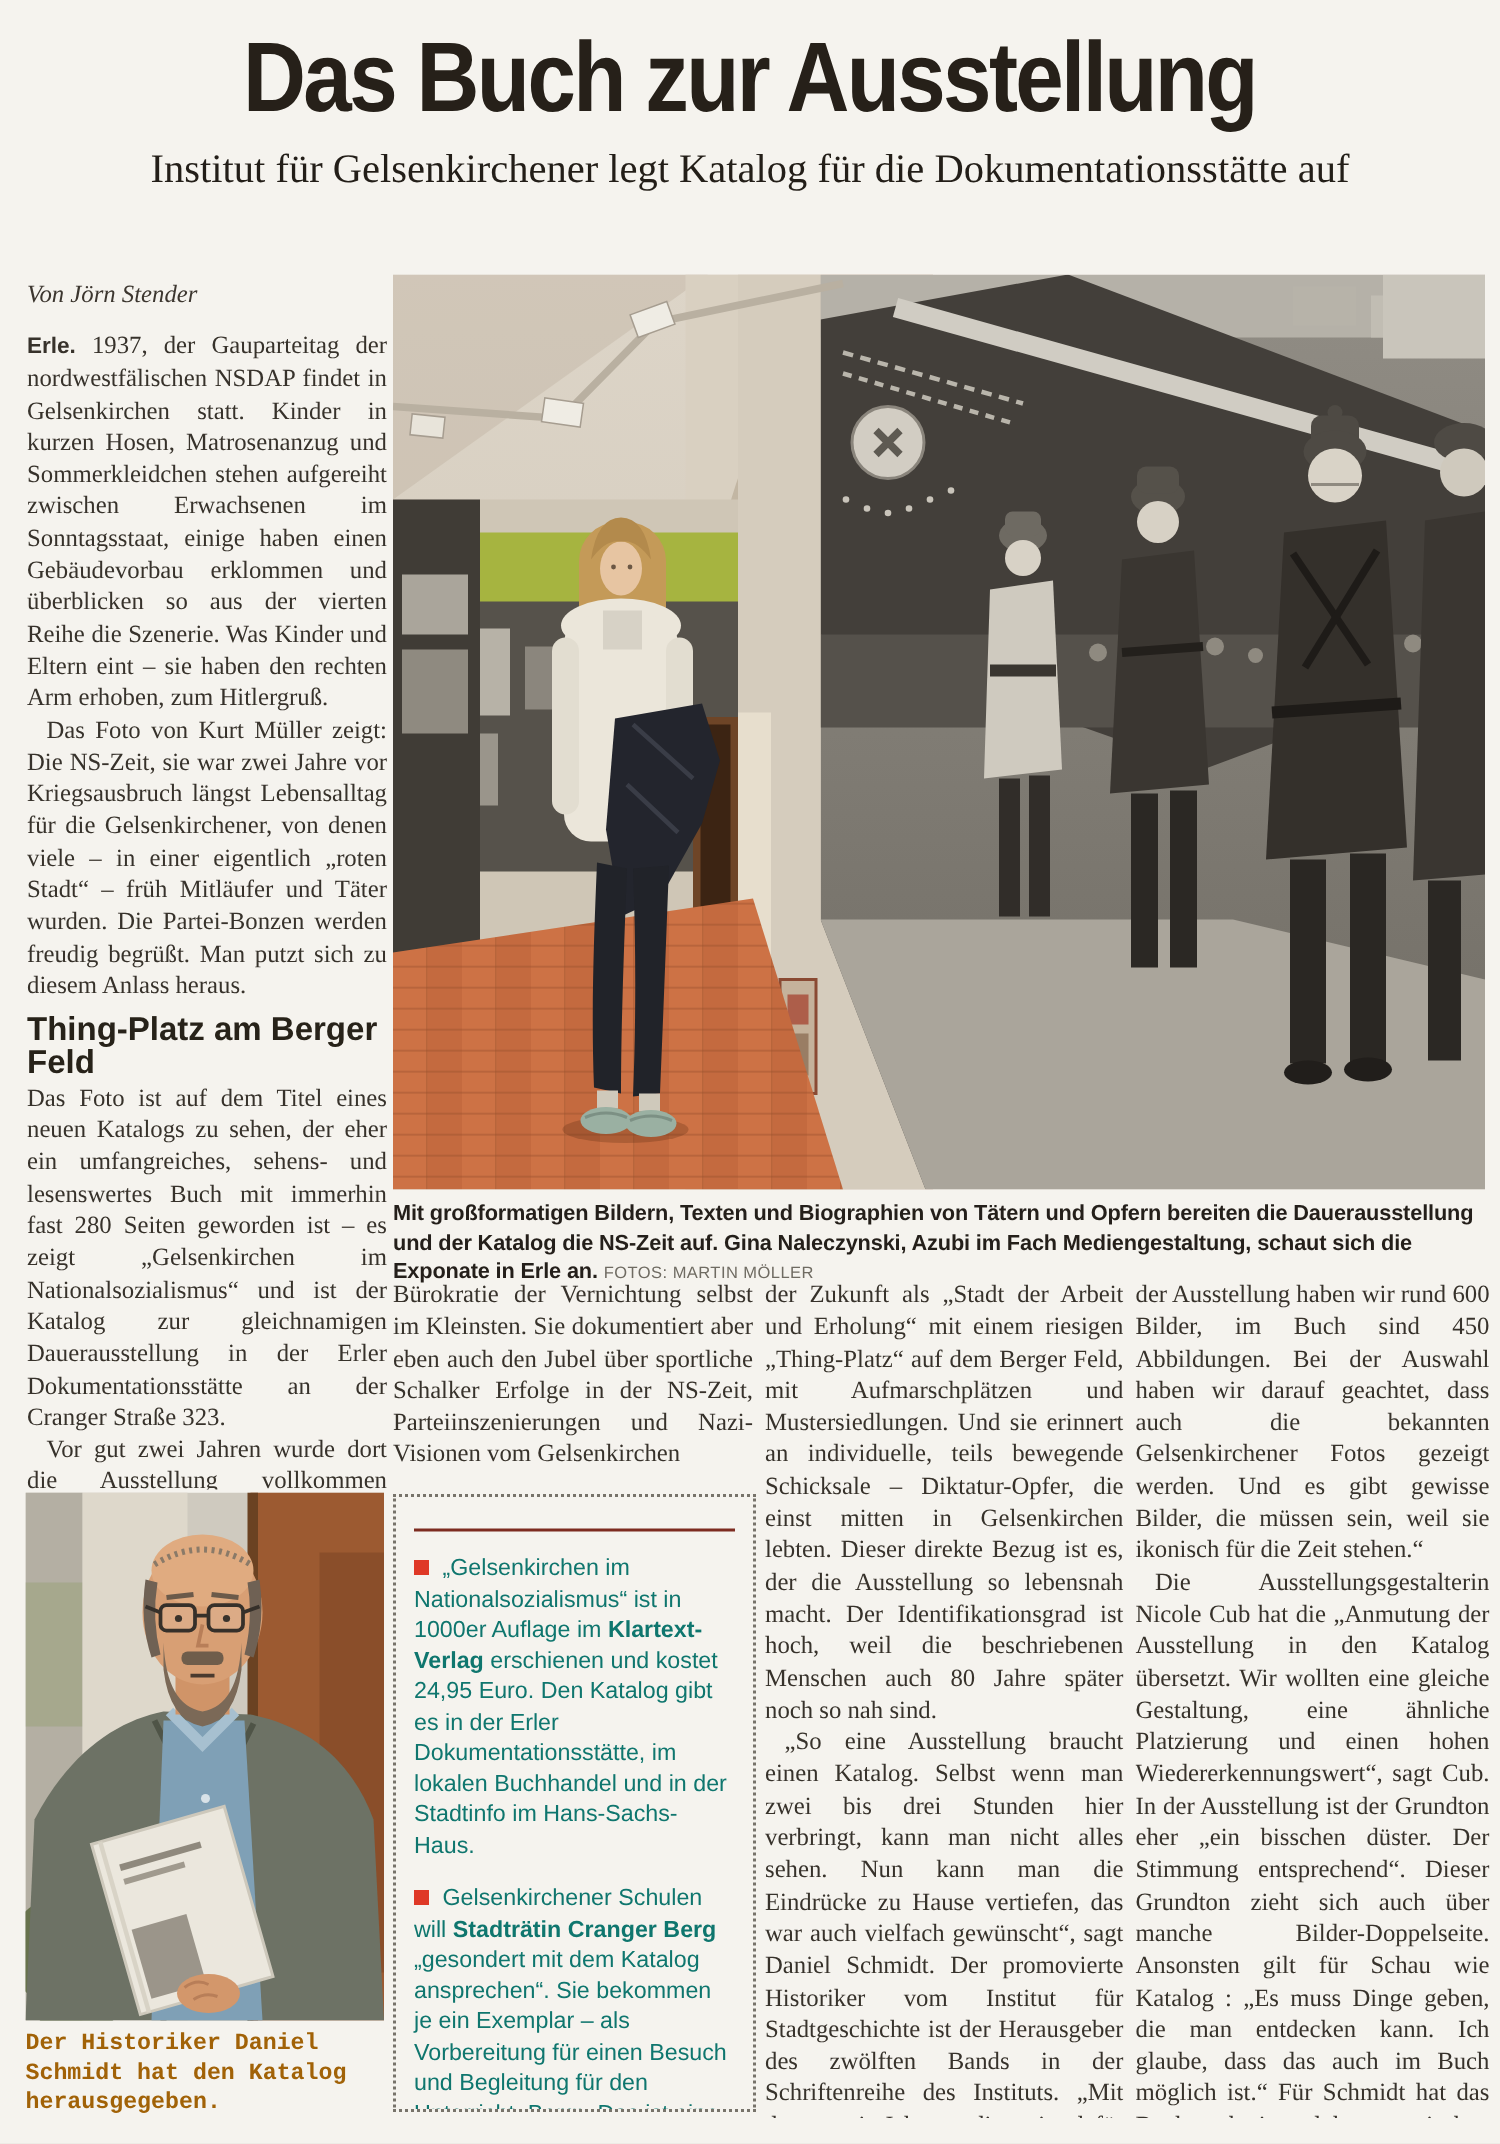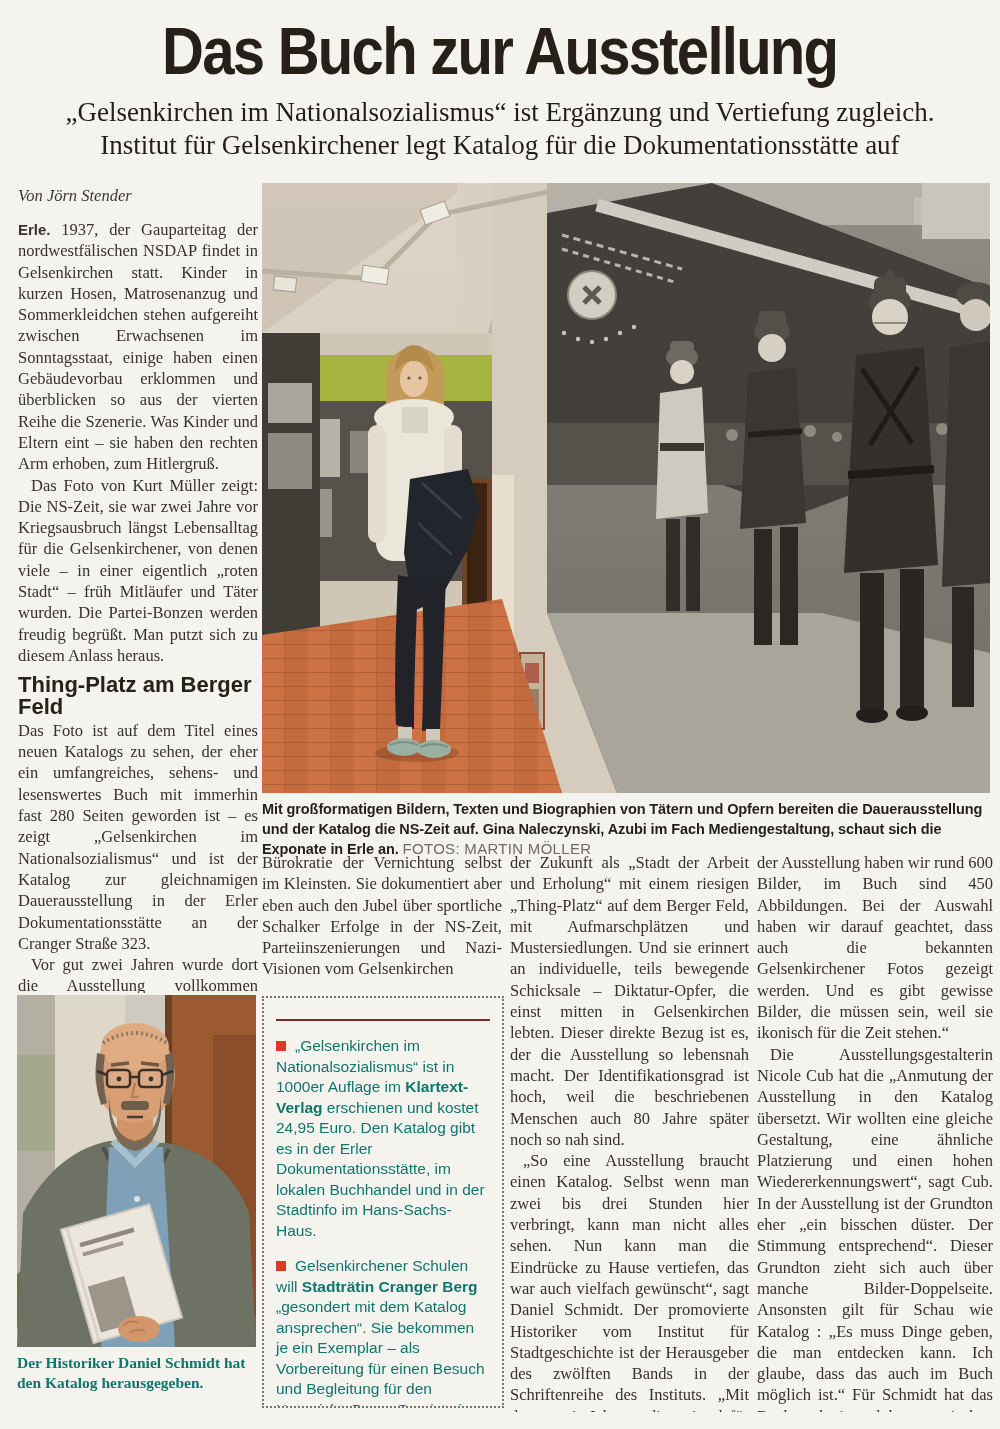--- a/index.html
+++ b/index.html
@@ -28,44 +28,43 @@
   .col1{left:18px;top:219px;height:774px;overflow:hidden;}
   .col2{left:262px;top:852px;width:240px;}
   .col3{left:510px;top:852px;width:239px;height:560px;overflow:hidden;}
   .col4{left:757px;top:852px;width:236px;height:560px;overflow:hidden;}
   
   .main-photo{position:absolute;left:262px;top:183px;width:728px;height:610px;margin:0;}
   .main-photo svg,.schmidt-photo svg{display:block;width:100%;height:100%;}
   .main-caption{position:absolute;left:262px;top:800px;width:731px;
     font-family:"Liberation Sans", sans-serif;font-weight:bold;font-size:14.5px;
     line-height:19.5px;color:#241f1a;letter-spacing:-0.1px;}
-  .credit{font-weight:normal;font-size:15px;color:#6f6b62;letter-spacing:.3px;}
+  .credit{font-weight:normal;font-size:11px;color:#6f6b62;letter-spacing:.3px;}
   .schmidt-photo{position:absolute;left:17px;top:995px;width:239px;height:352px;margin:0;}
   .schmidt-caption{position:absolute;left:17px;top:1353px;width:242px;
-    font-family:Liberation Serif, serif;font-weight:bold;font-size:15.5px;
-    line-height:19.5px;color:#0f766e;}
+    font-family:Liberation Mono, monospace;font-weight:bold;font-size:15.5px;
+    line-height:19.5px;color:#a16207;}
   
   .infobox{position:absolute;left:262px;top:996px;width:242px;height:412px;
     box-sizing:border-box;border:2px dotted #77736a;padding:12px 12px 0;overflow:hidden;}
   .infobox h2{font-size:22.5px;line-height:26px;font-weight:normal;color:#45413a;margin:2px 0 0;}
   .infobox .rule{border-bottom:2px solid #7d2c20;margin-top:9px;}
   .infobox .item{font-family:"Liberation Sans", sans-serif;font-size:15.5px;line-height:20.5px;
     color:#0f766e;margin:15px 0 0;text-align:left;}
   .bullet{display:inline-block;width:10px;height:10px;background:#df3826;margin-right:9px;}
 </style>
 </head>
 <body>
 
 <div class="page">
 
   <div class="headline-wrap">
     <span class="headline">Das Buch zur Ausstellung</span>
   </div>
   <div class="subhead">
-    <div>„Gelsenkirchen im Nationalsozialismus“ ist Ergänzung und Vertiefung zugleich.</div>
     <div>Institut für Gelsenkirchener legt Katalog für die Dokumentationsstätte auf</div>
   </div>
   <div class="byline">Von Jörn Stender</div>
 
   <figure class="main-photo">
     <svg viewBox="0 0 728 610" preserveAspectRatio="none">
       <defs>
         <linearGradient id="ceilG" x1="0" y1="0" x2="0" y2="1">
           <stop offset="0" stop-color="#ddd5c8"></stop>
             <stop offset="1" stop-color="#cdc4b4"></stop>

